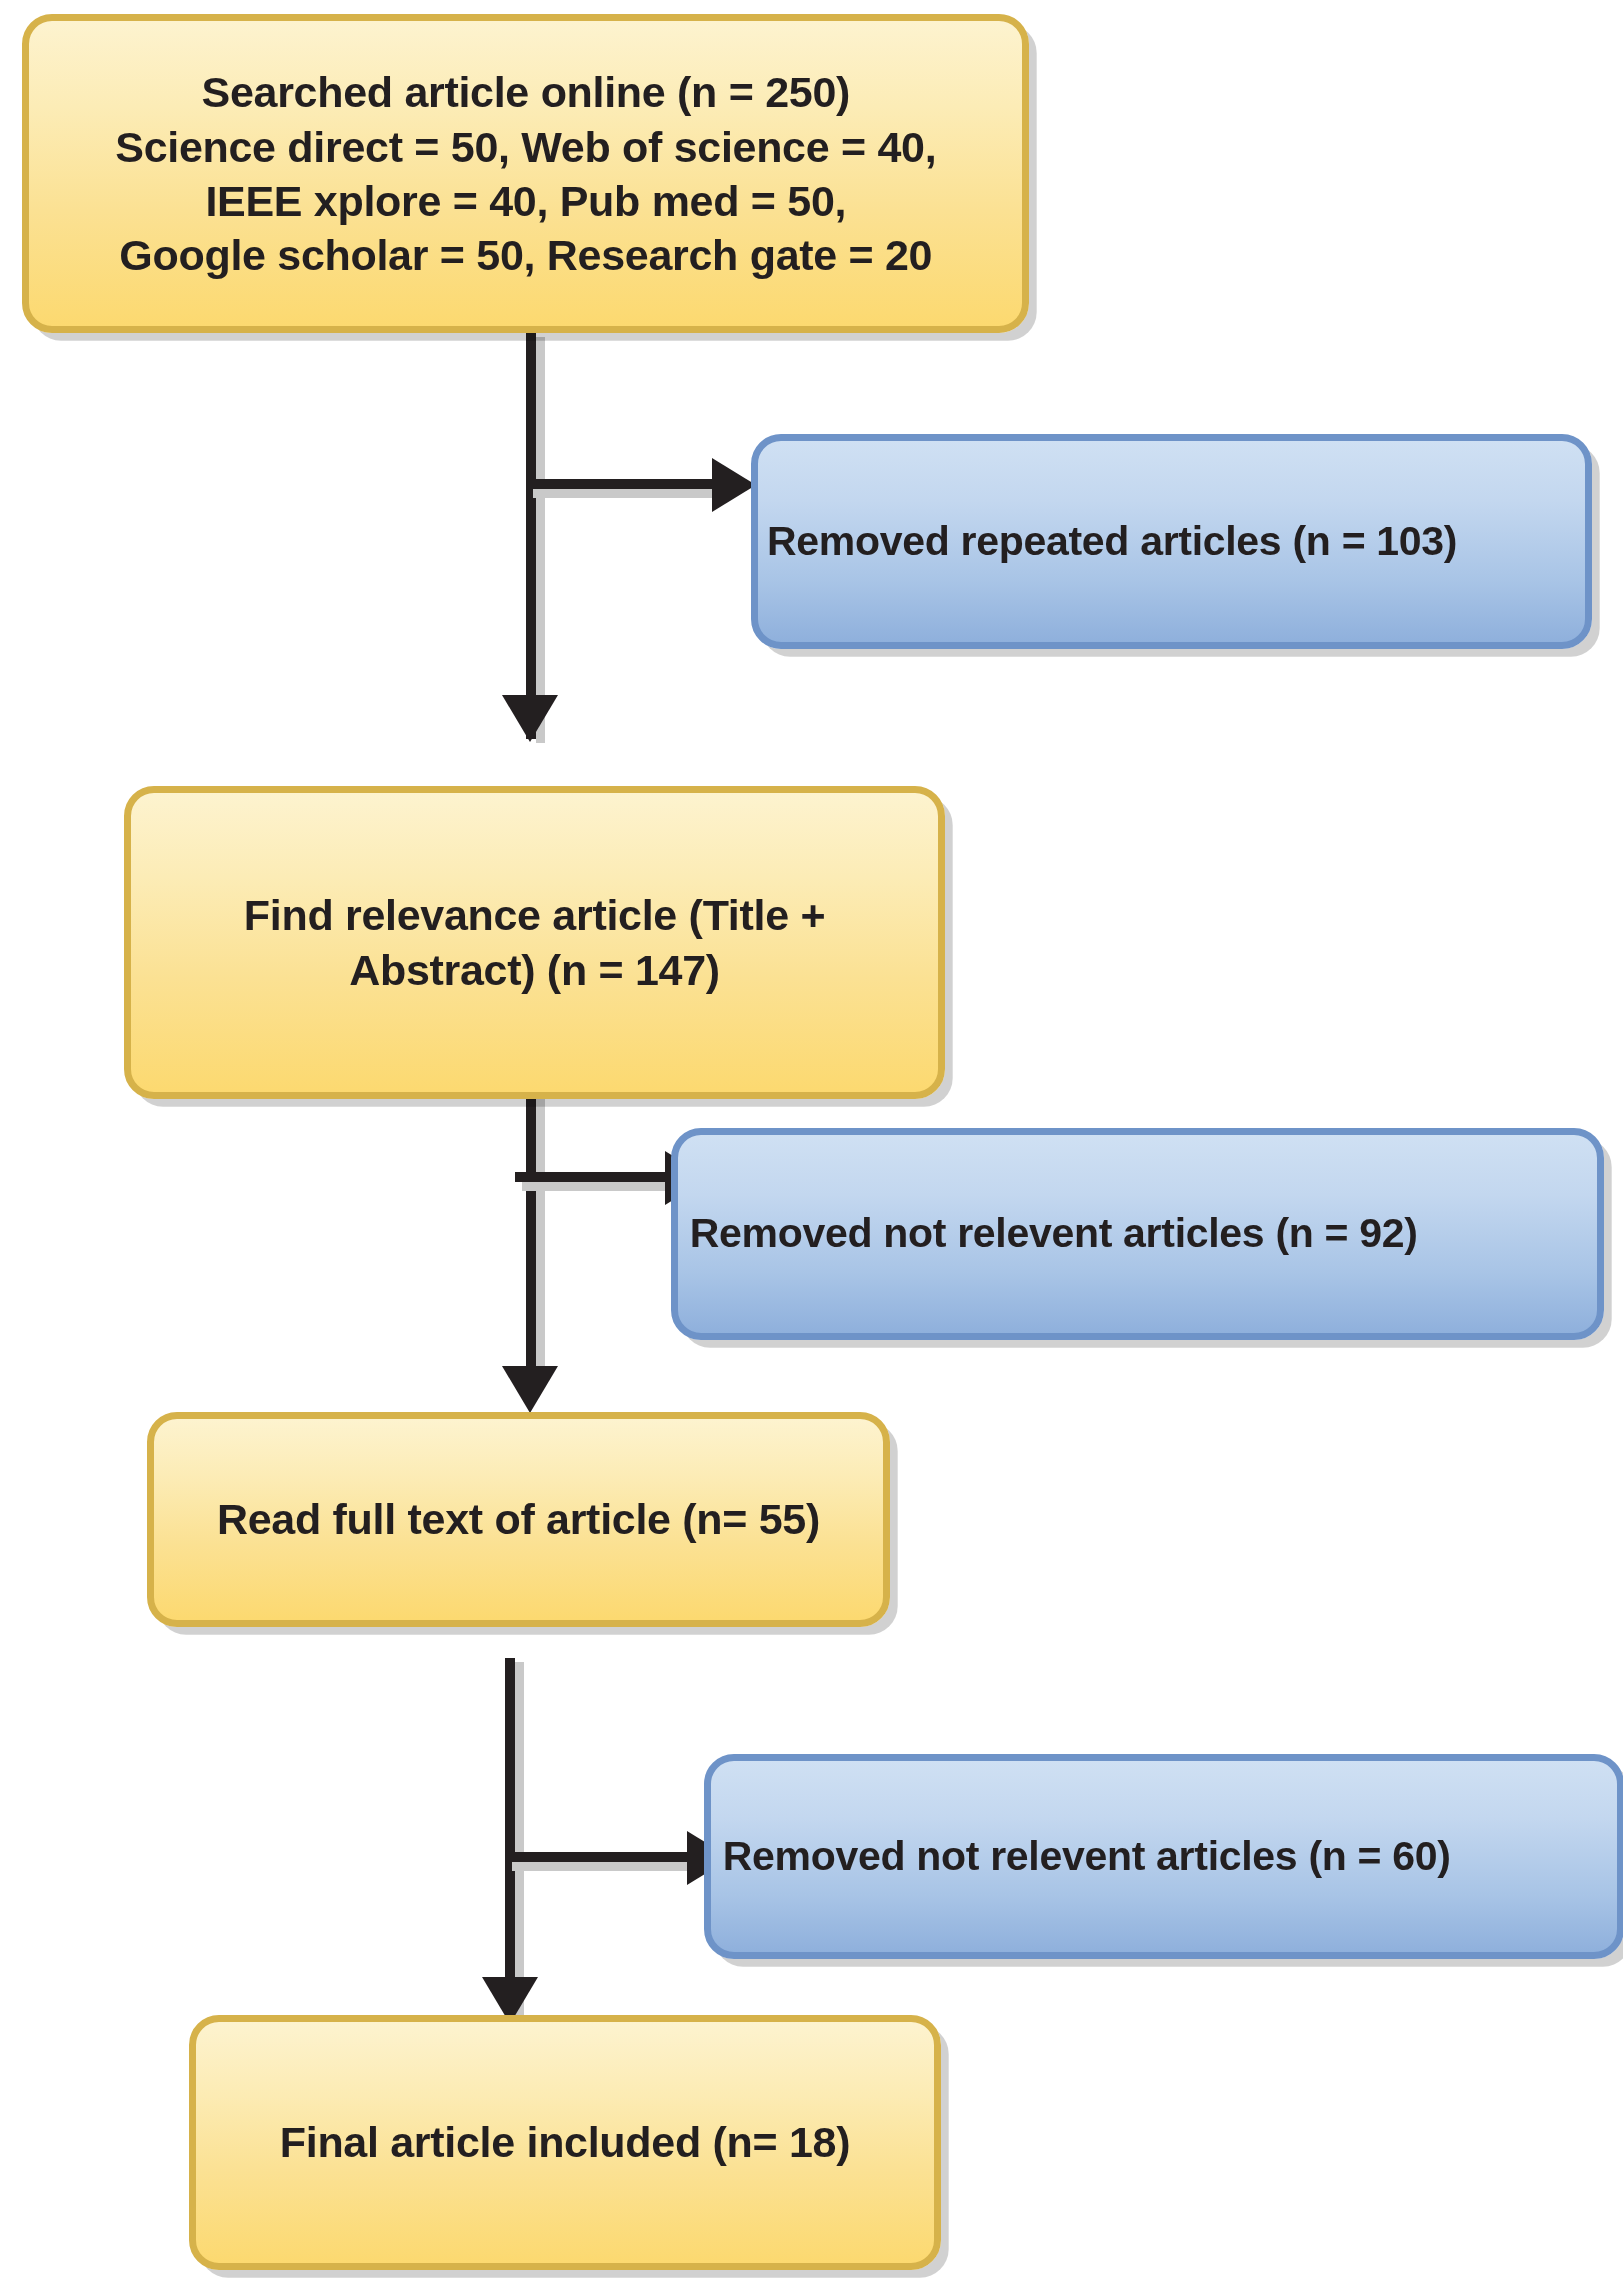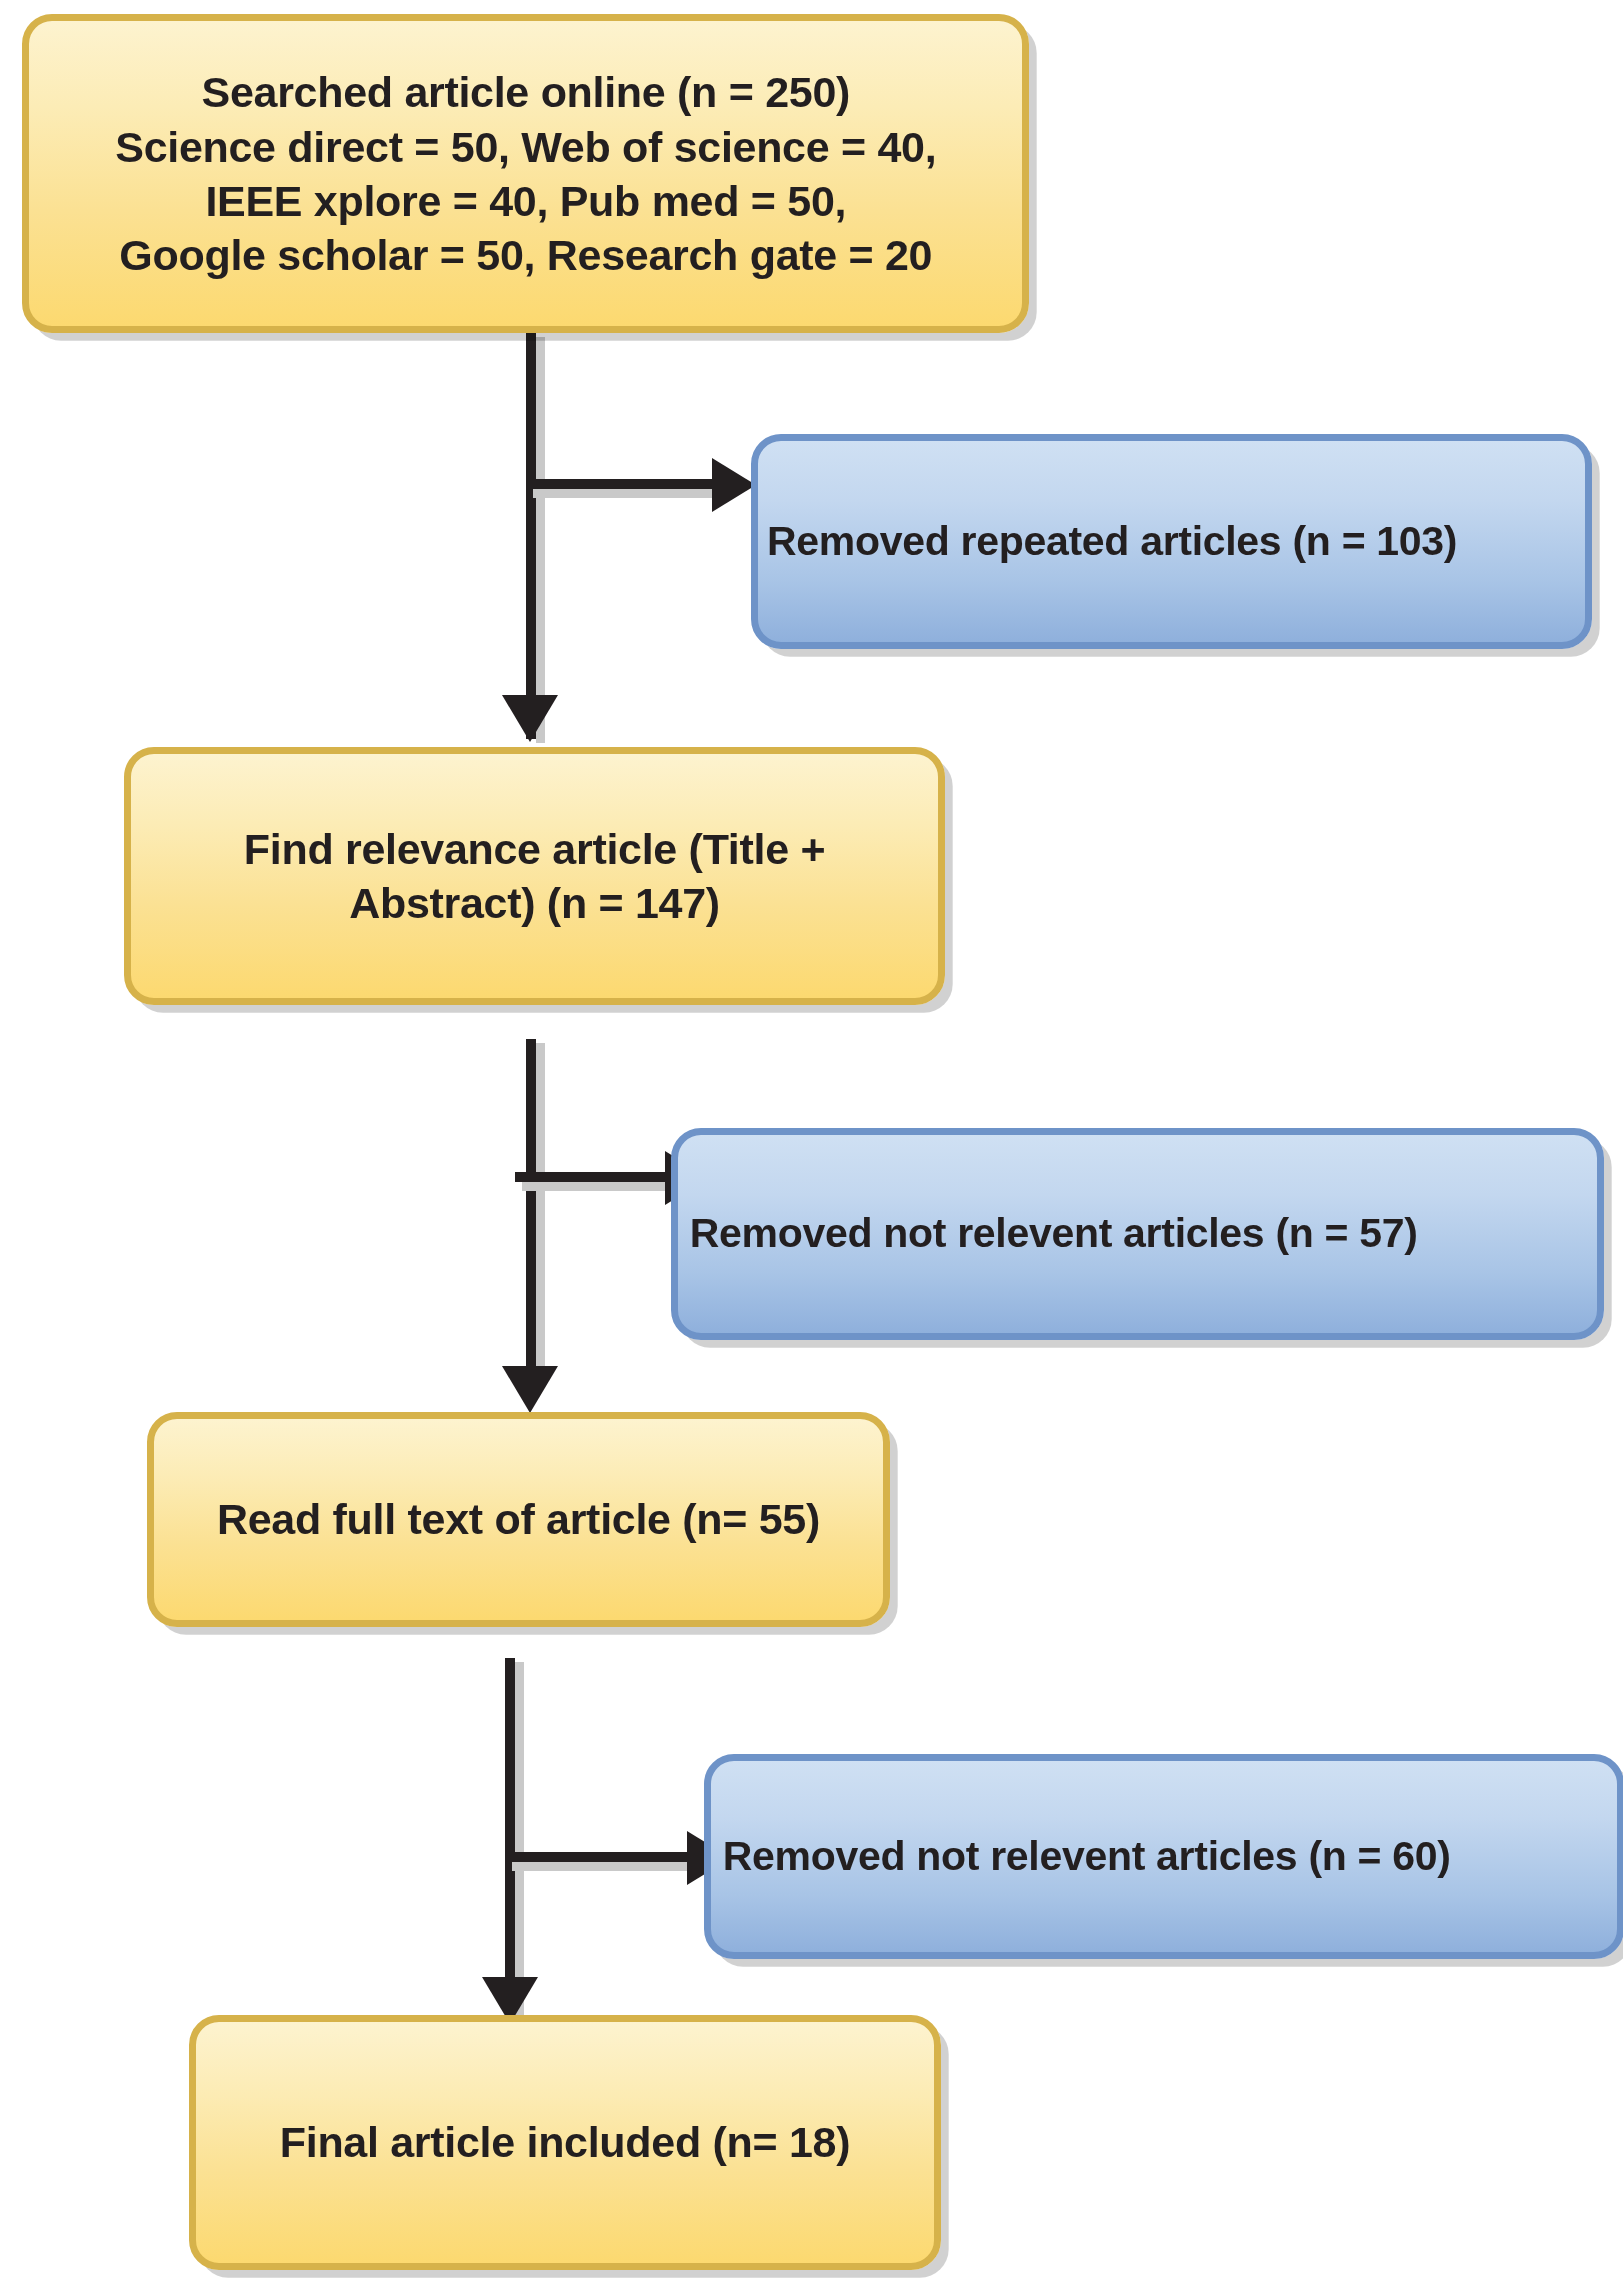--- a/index.html
+++ b/index.html
@@ -121,29 +121,29 @@
 Google scholar = 50,  Research gate = 20</div>
 
   <div class="vline" style="left:518px; top:333px; height:406px;"></div>
   <div class="varrow" style="left:494px; top:695px;"></div>
 
   <div class="hline" style="left:518px; top:479px; width:195px;"></div>
   <div class="harrow" style="left:704px; top:458px;"></div>
 
   <div class="node blue" style="left:743px; top:434px; width:841px; height:215px; font-size:41px; padding-left:9px;">Removed repeated articles (n = 103)</div>
 
-  <div class="node yellow" style="left:116px; top:747px; width:821px; height:258px; font-size:43px; padding:0 72px;">Find relevance article (Title + Abstract) (n = 147)</div>
+  <div class="node yellow" style="left:116px; top:786px; width:821px; height:313px; font-size:43px; padding:0 72px;">Find relevance article (Title + Abstract) (n = 147)</div>
 
   <div class="vline" style="left:518px; top:1039px; height:338px;"></div>
   <div class="varrow" style="left:494px; top:1366px;"></div>
 
   <div class="hline" style="left:507px; top:1172px; width:159px;"></div>
   <div class="harrow" style="left:657px; top:1151px;"></div>
 
-  <div class="node blue" style="left:663px; top:1128px; width:933px; height:212px; font-size:41px; padding-left:11.7px;">Removed not relevent articles (n = 57)</div>
+  <div class="node blue" style="left:663px; top:1128px; width:933px; height:212px; font-size:41px; padding-left:11.7px;">Removed not relevent articles (n = 92)</div>
 
   <div class="node yellow" style="left:139px; top:1412px; width:743px; height:215px; font-size:43px; padding:0 17px;">Read full text of article (n= 55)</div>
 
   <div class="vline" style="left:497px; top:1658px; height:403px;"></div>
   <div class="varrow" style="left:474px; top:1977px;"></div>
 
   <div class="hline" style="left:497px; top:1852px; width:191px;"></div>
   <div class="harrow" style="left:679px; top:1831px;"></div>
 
   <div class="node blue" style="left:696px; top:1754px; width:920px; height:205px; font-size:41px; padding-left:11.7px;">Removed not relevent articles (n = 60)</div>

